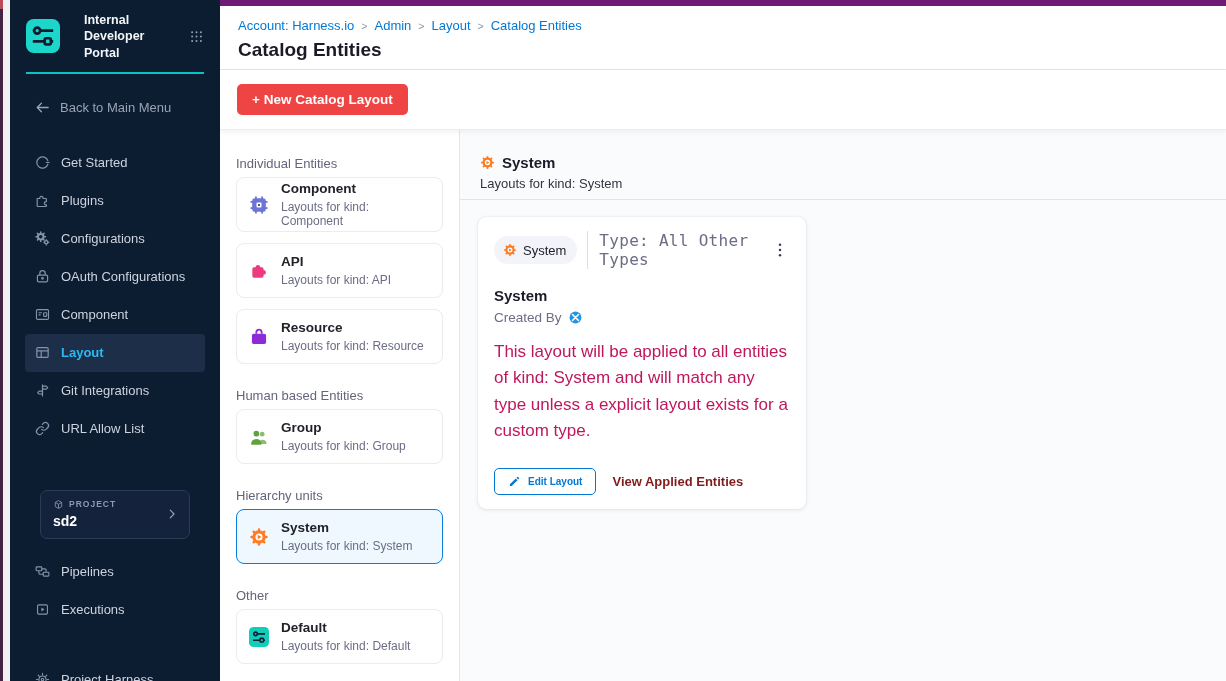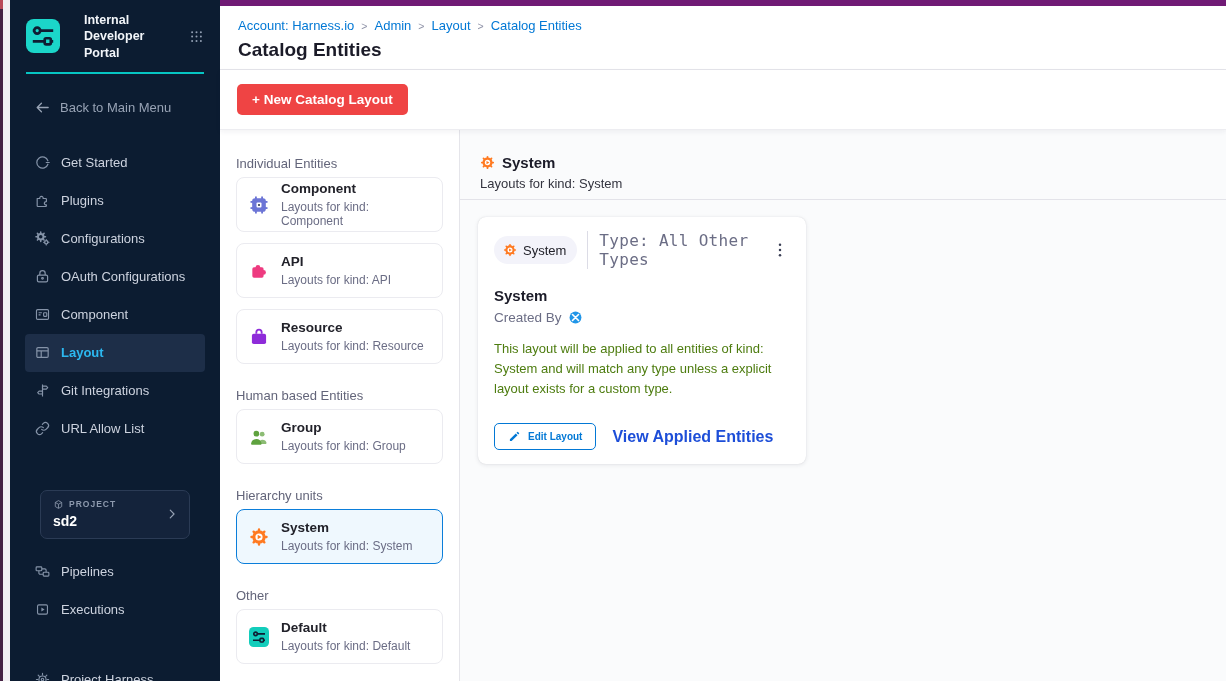--- a/index.html
+++ b/index.html
@@ -60,25 +60,25 @@
   .layout-card { width:328px; margin:17px 0 0 18px; background:#fff; border-radius:8px; padding:14px 16px; box-shadow:0 1px 4px rgba(40,41,61,.10), 0 0 1px rgba(40,41,61,.16); }
   .card-top { display:flex; align-items:center; }
   .badge { display:inline-flex; align-items:center; gap:6px; height:28px; background:#F3F3FA; border-radius:999px; padding:0 11px 0 9px; font-size:13px; color:#22222A; }
   .badge-gear { width:14px; height:14px; color:#FF7A21; }
   .type-text { font-family:"DejaVu Sans Mono", monospace; font-size:16px; color:#6B6D85; letter-spacing:.3px; margin-left:10px; padding-left:11px; border-left:1px solid #DCDCE6; }
   .kebab-btn { margin-left:auto; width:20px; height:20px; color:#3A3F55; background:none; border:none; padding:0; cursor:pointer; }
   .kebab-btn .ic { width:20px; height:20px; }
   .card-name { margin-top:18px; font-size:15px; font-weight:bold; color:#1B1B28; }
   .created-row { display:flex; align-items:flex-end; gap:6px; margin-top:6px; font-size:13.5px; color:#6B6D85; }
   .created-ic { width:15px; height:15px; color:#2196E8; }
-  .card-desc { margin-top:14px; max-width:298px; font-size:13px; line-height:1.55; color:#4d7c0f; }
+  .card-desc { margin-top:14px; max-width:298px; font-size:17px; line-height:1.55; color:#be185d; }
   .card-actions { display:flex; align-items:center; gap:16px; margin-top:24px; }
   .btn-outline { display:inline-flex; align-items:center; gap:7px; background:#fff; border:1.5px solid #0278D5; color:#0278D5; border-radius:5px; font-size:10px; font-weight:bold; padding:6px 13px; font-family:inherit; cursor:pointer; }
   .pencil-ic { width:13px; height:13px; }
-  .link-btn { color:#1d4ed8; font-size:16px; font-weight:bold; background:none; border:none; padding:0; font-family:inherit; cursor:pointer; }
+  .link-btn { color:#7f1d1d; font-size:13px; font-weight:bold; background:none; border:none; padding:0; font-family:inherit; cursor:pointer; }
 
   .ic { display:block; fill:currentColor; }
   .c-indigo { color:#6C75D6; } .c-pink { color:#EE3B80; } .c-purple { color:#8E2BD9; }
   .c-green { color:#5FA23F; } .c-orange { color:#FF7A21; } .c-teal { color:#13CDBB; }
 </style>
 </head>
 <body>
 
 <svg width="0" height="0" style="position:absolute" aria-hidden="true">
   <defs>

